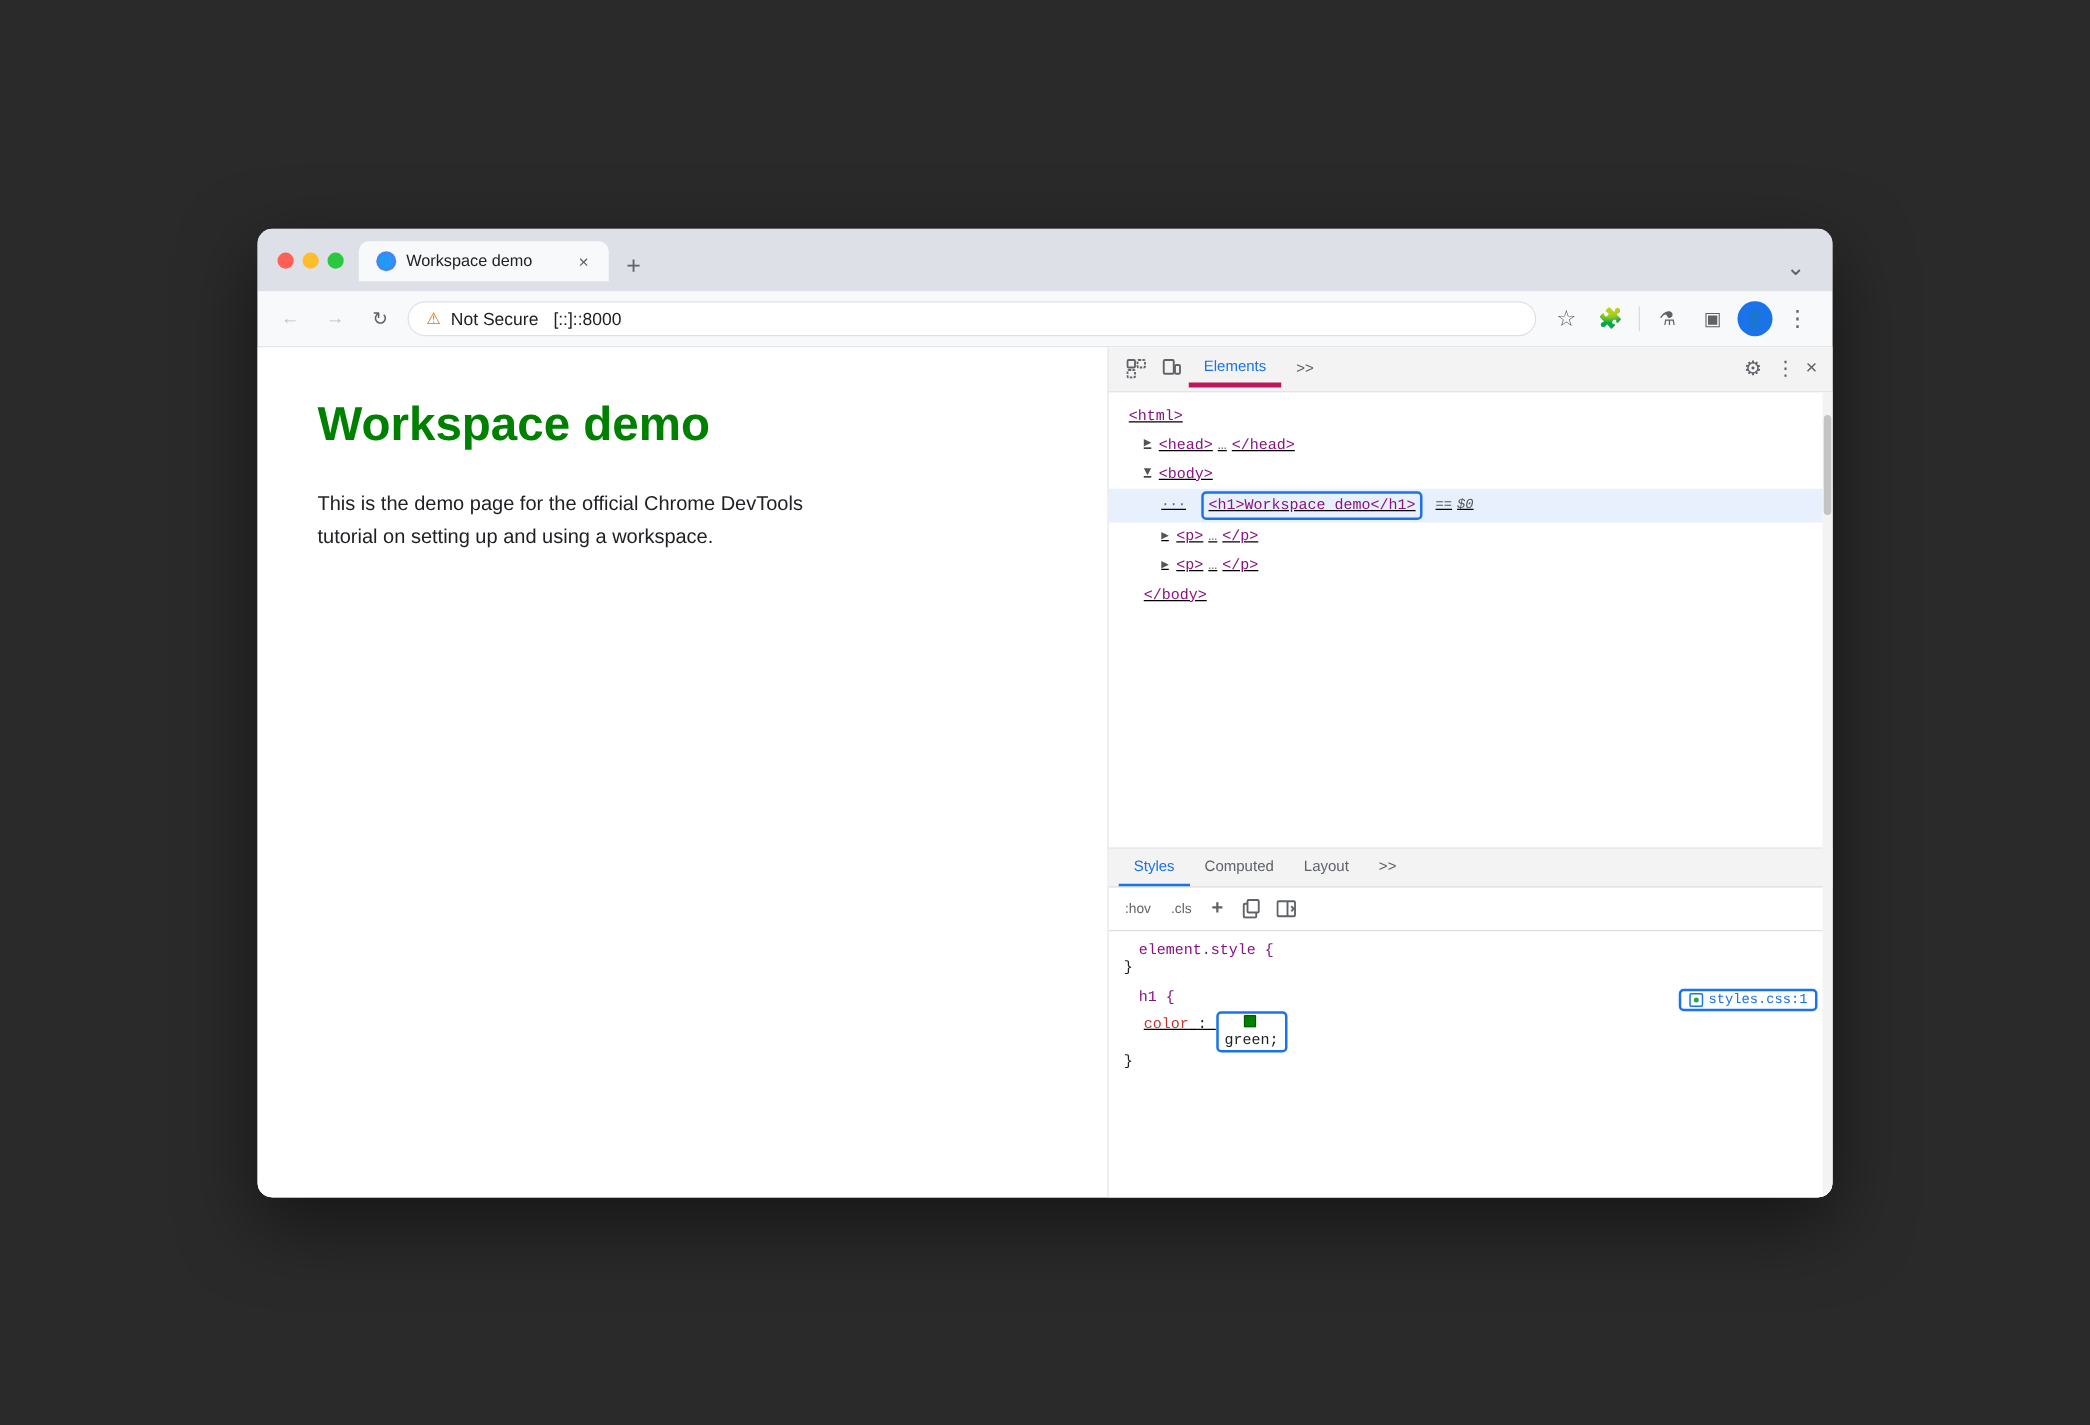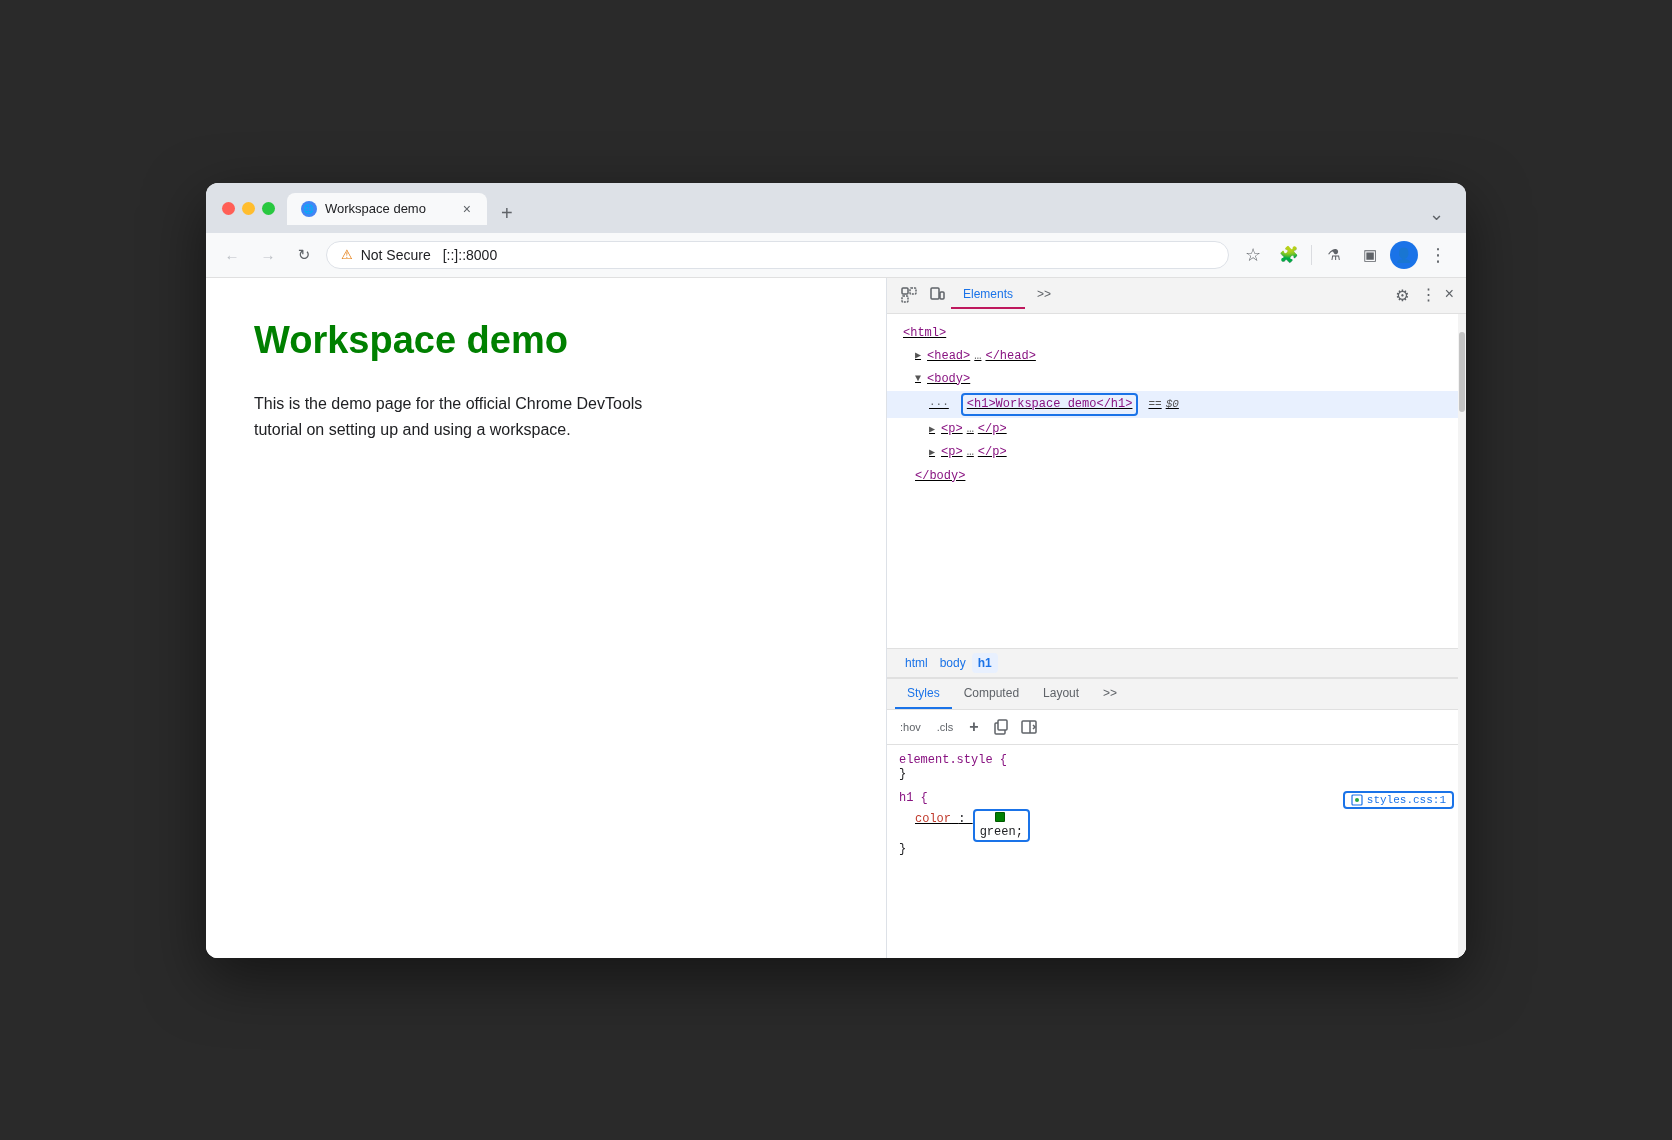--- a/index.html
+++ b/index.html
@@ -196,21 +196,21 @@
     .dt-tab {
       padding: 6px 12px;
       font-size: 12px;
       color: #5f6368;
       cursor: pointer;
       border-bottom: 2px solid transparent;
       font-family: -apple-system, BlinkMacSystemFont, 'Segoe UI', sans-serif;
     }
     .dt-tab.active {
       color: #1a73e8;
-      border-bottom: 2px solid #be185d;
+      border-bottom: 4px solid #be185d;
     }
     .dt-settings { margin-left: auto; }
     .dt-kebab { padding: 0 4px; font-size: 16px; color: #5f6368; cursor: pointer; }
     .dt-close { font-size: 16px; color: #5f6368; cursor: pointer; padding: 0 4px; }
     
     .dom-tree {
       padding: 8px 0;
       flex: 1;
       overflow-y: auto;
       background: #fff;
@@ -330,21 +330,21 @@
       border-radius: 3px;
     }
     
     .css-rules {
       padding: 8px 12px;
       font-family: 'Menlo', 'Monaco', 'Courier New', monospace;
       font-size: 12px;
       overflow-y: auto;
     }
     .css-rule-block { margin-bottom: 10px; }
-    .css-selector { color: #881280; }
+    .css-selector { color: #881280; margin-left: 12px; }
     .css-brace { color: #202124; }
     .css-property { color: #c0392b; }
     .css-value { color: #202124; }
     .css-file-link {
       float: right;
       color: #1a73e8;
       font-size: 11px;
       cursor: pointer;
       border: 2px solid #1a73e8;
       border-radius: 4px;
@@ -488,25 +488,20 @@
           <span class="dom-tag">&lt;p&gt;</span>
           <span class="dom-ellipsis">…</span>
           <span class="dom-tag">&lt;/p&gt;</span>
         </div>
 
         <div class="dom-node dom-indent-1">
           <span class="dom-tag">&lt;/body&gt;</span>
         </div>
       </div>
 
-      <div class="breadcrumb-bar">
-        <span class="breadcrumb-item">html</span>
-        <span class="breadcrumb-item">body</span>
-        <span class="breadcrumb-item active">h1</span>
-      </div>
 
       <div class="styles-panel">
 
         <div class="styles-tabs">
           <div class="styles-tab active">Styles</div>
           <div class="styles-tab">Computed</div>
           <div class="styles-tab">Layout</div>
           <div class="styles-tab">&gt;&gt;</div>
         </div>
 

